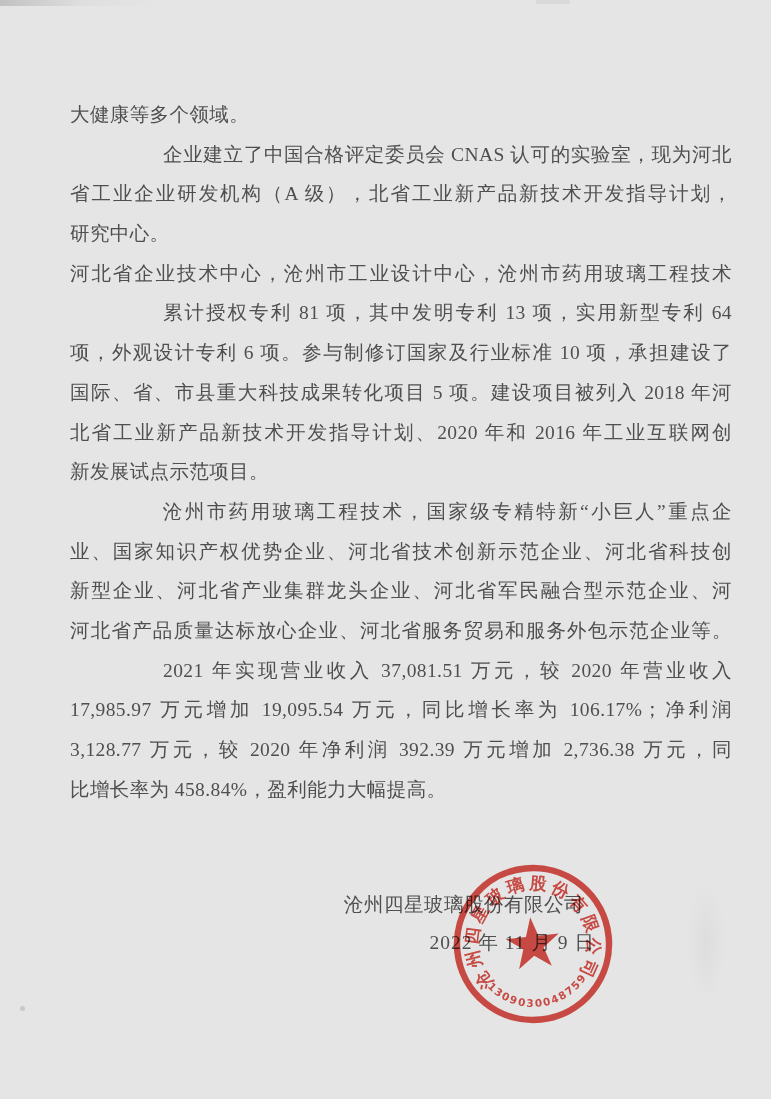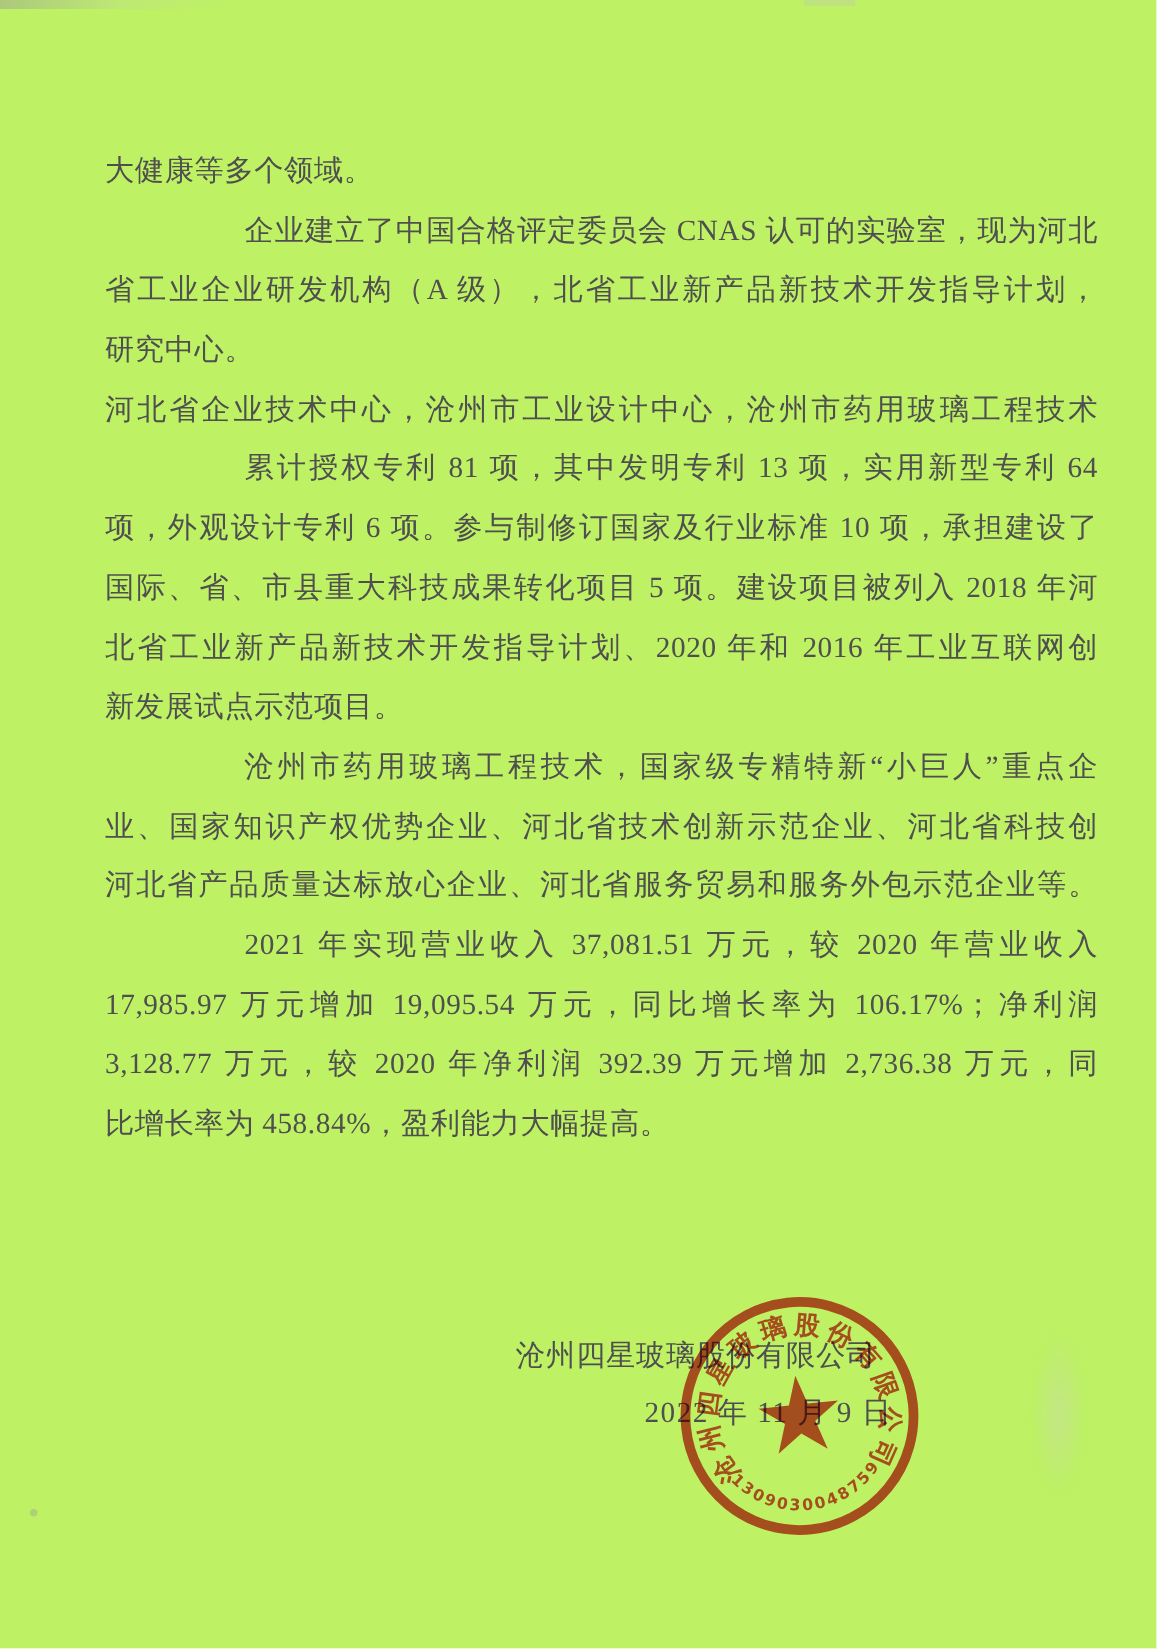--- a/index.html
+++ b/index.html
@@ -68,40 +68,41 @@
   .stamp .seal-number {
     font-family:"DejaVu Sans","Liberation Sans",sans-serif;
     font-weight:600;
     font-size:10.5px;
     letter-spacing:1.6px;
   }
 </style>
 </head>
 <body>
 
-<div class="page" style="background: #bef264; color: rgb(79, 79, 79);">
+<div class="page" style="background: #e5e5e5; color: rgb(79, 79, 79);">
 
   <div class="artifact-top"></div>
   <div class="artifact-top2"></div>
   <div class="artifact-smudge"></div>
   <div class="artifact-dot"></div>
 
   <div class="body-text">
       <div class="line">大健康等多个领域。</div>
       <div class="line indent justify">企业建立了中国合格评定委员会 CNAS 认可的实验室，现为河北</div>
       <div class="line justify">省工业企业研发机构（A 级），北省工业新产品新技术开发指导计划，</div>
       <div class="line">研究中心。</div>
       <div class="line justify">河北省企业技术中心，沧州市工业设计中心，沧州市药用玻璃工程技术</div>
       <div class="line indent justify">累计授权专利 81 项，其中发明专利 13 项，实用新型专利 64</div>
       <div class="line justify">项，外观设计专利 6 项。参与制修订国家及行业标准 10 项，承担建设了</div>
       <div class="line justify">国际、省、市县重大科技成果转化项目 5 项。建设项目被列入 2018 年河</div>
       <div class="line justify">北省工业新产品新技术开发指导计划、2020 年和 2016 年工业互联网创</div>
       <div class="line">新发展试点示范项目。</div>
       <div class="line indent justify">沧州市药用玻璃工程技术，国家级专精特新“小巨人”重点企</div>
       <div class="line justify">业、国家知识产权优势企业、河北省技术创新示范企业、河北省科技创</div>
+      <div class="line justify">新型企业、河北省产业集群龙头企业、河北省军民融合型示范企业、河</div>
       <div class="line justify">河北省产品质量达标放心企业、河北省服务贸易和服务外包示范企业等。</div>
       <div class="line indent justify">2021 年实现营业收入 37,081.51 万元，较 2020 年营业收入</div>
       <div class="line justify">17,985.97 万元增加 19,095.54 万元，同比增长率为 106.17%；净利润</div>
       <div class="line justify">3,128.77 万元，较 2020 年净利润 392.39 万元增加 2,736.38 万元，同</div>
       <div class="line">比增长率为 458.84%，盈利能力大幅提高。</div>
     </div>
 
   <div class="sig-company">沧州四星玻璃股份有限公司</div>
   <div class="sig-date">2022 年 11 月 9 日</div>
 

